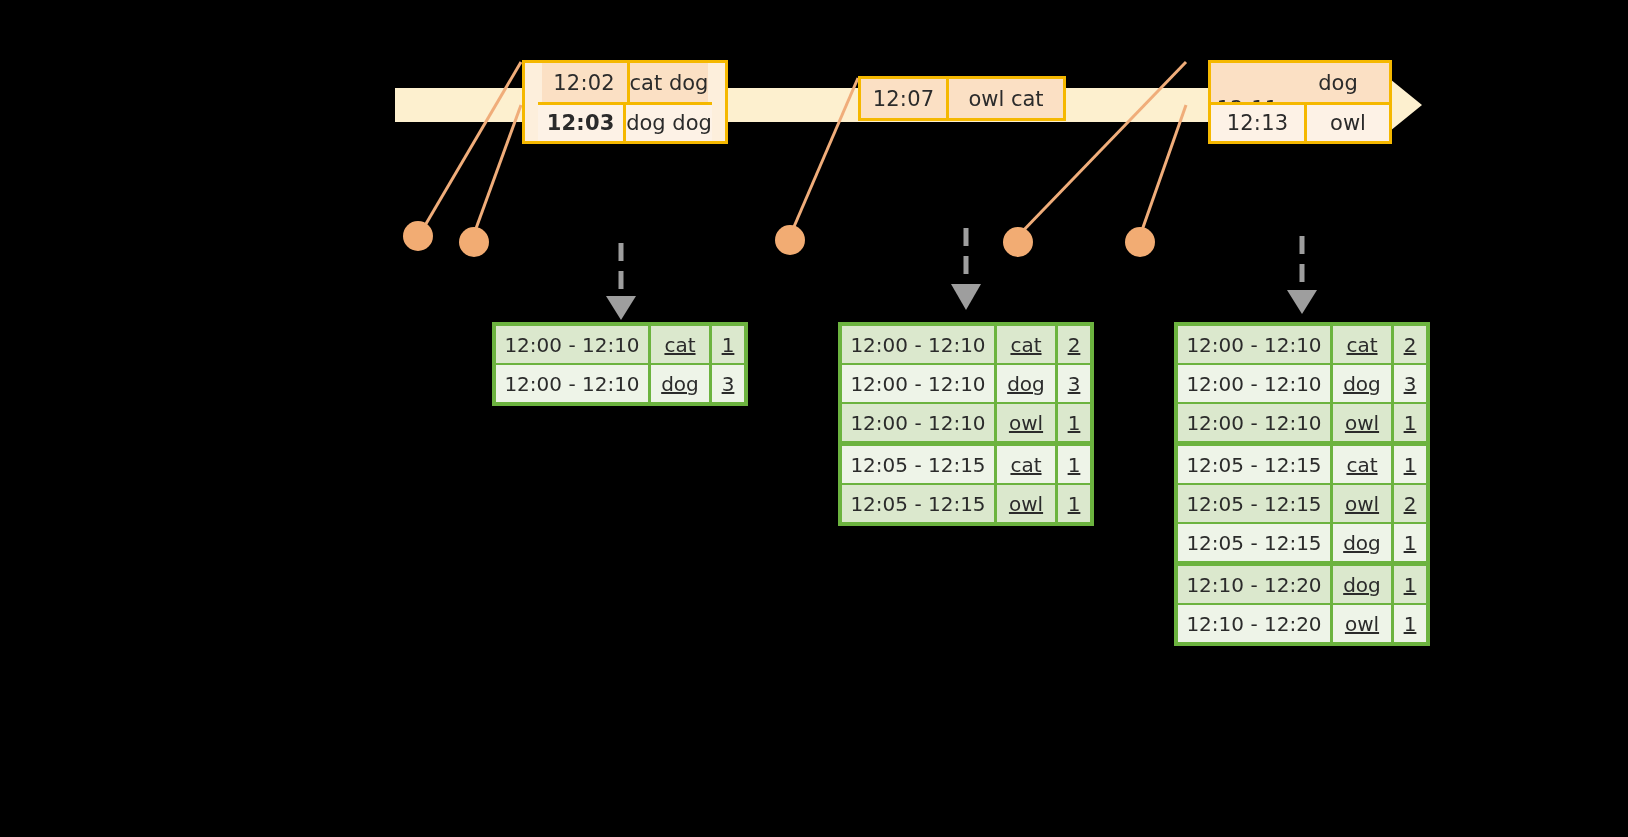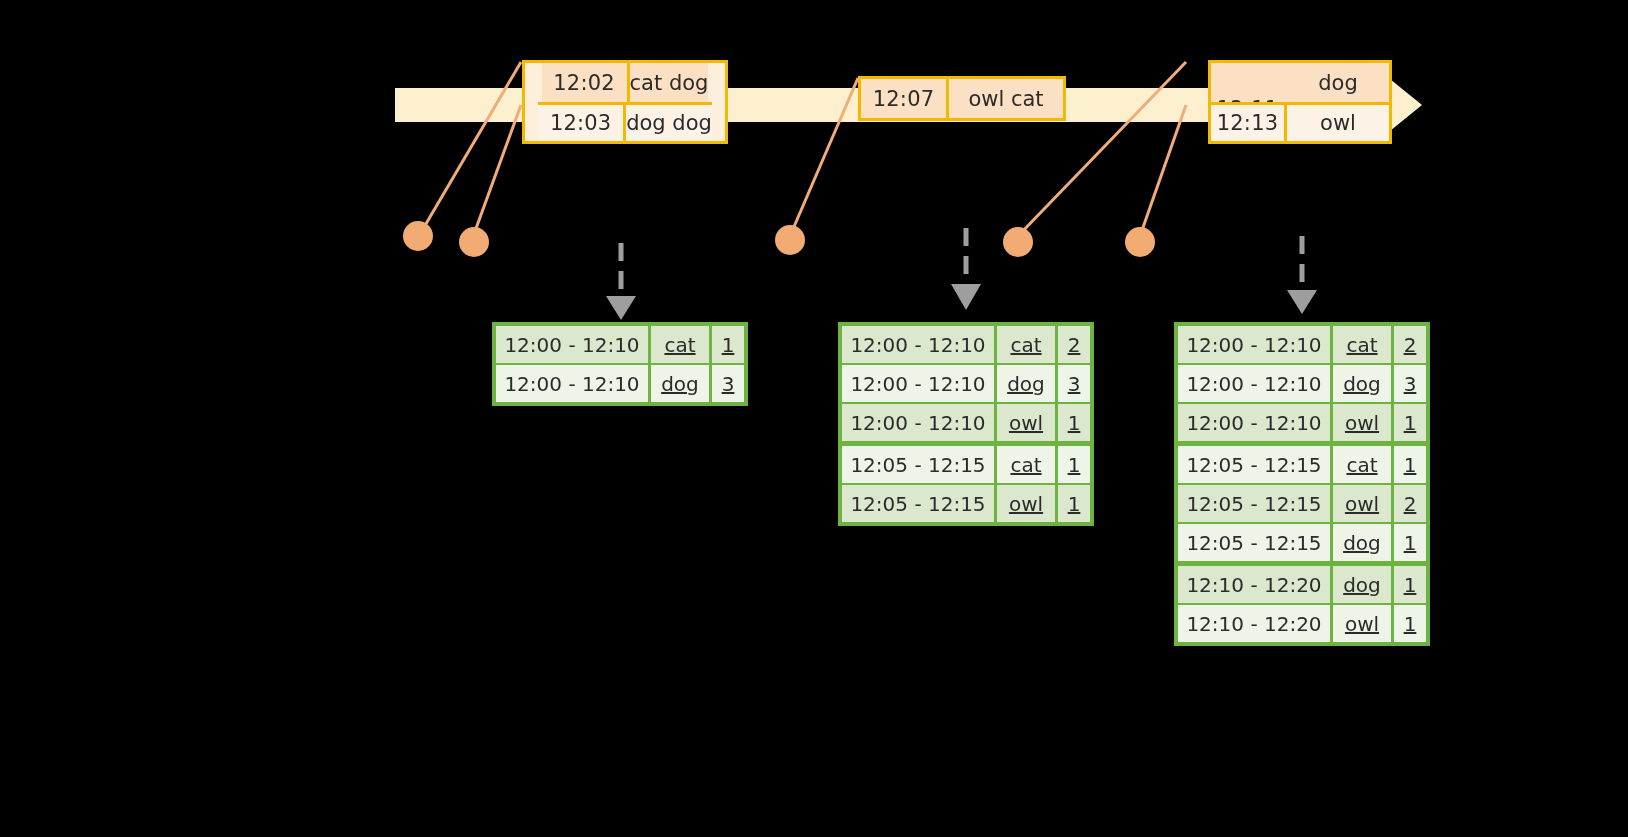--- a/index.html
+++ b/index.html
@@ -139,39 +139,39 @@
       <path d="M 1287,290 L 1317,290 L 1302,314 Z"></path>
     </g>
   </svg>
 
   <div class="event-box" style="left:522px; top:60px; width:206px;align-items:center;">
     <div class="event-row shade">
       <div class="ev-time" style="width:88px;">12:02</div>
       <div class="ev-text">cat dog</div>
     </div>
     <div class="event-row light">
-      <div class="ev-time" style="width:88px;">12:03</div>
+      <div class="ev-time" style="width:88px;font-weight:bold;">12:03</div>
       <div class="ev-text">dog dog</div>
     </div>
   </div>
 
   <div class="event-box" style="left:858px; top:76px; width:208px;">
     <div class="event-row shade">
       <div class="ev-time" style="width:88px;">12:07</div>
       <div class="ev-text">owl cat</div>
     </div>
   </div>
 
   <div class="event-box" style="left:1208px; top:60px; width:184px;">
     <div class="event-row shade">
       <div class="ev-time" style="width:76px;margin-top:46px;">12:11</div>
       <div class="ev-text">dog</div>
     </div>
     <div class="event-row light">
-      <div class="ev-time" style="width:76px;">12:13</div>
+      <div class="ev-time" style="width:96px;">12:13</div>
       <div class="ev-text">owl</div>
     </div>
   </div>
 
   <div class="result-table" id="rt0" style="left:492px; top:322px;">
       <div class="res-row shade">
         <div class="res-cell" style="width: 152px;">12:00 - 12:10</div>
         <div class="res-cell" style="width: 58px;">cat</div>
         <div class="res-cell" style="width: 32px;">1</div>
       </div>

